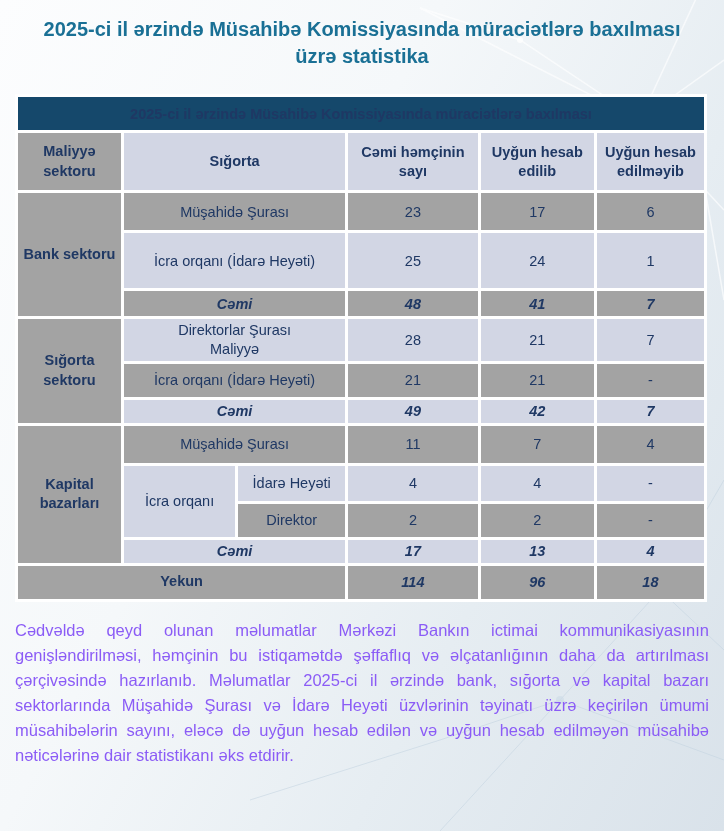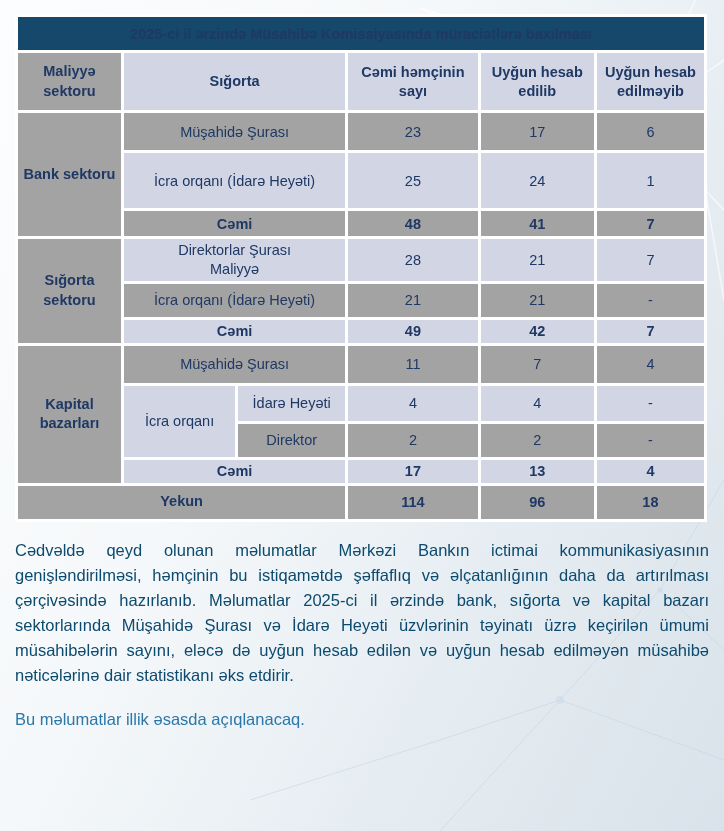--- a/index.html
+++ b/index.html
@@ -58,24 +58,24 @@
   td.teal {
     background: #a3a3a3;
     color: #ffffff;
     font-weight: bold;
     font-size: 14px;
     line-height: 1.35;
   }
   td.dark { background: #d2d6e4; }
   td.light { background: #a3a3a3; }
   td.head { font-weight: bold; line-height: 1.3; }
-  td.bold { font-weight: bold; }
+  td.bold { font-weight: bold; font-style: italic; }
   .pos-line { display: block; line-height: 1.3; }
   .description {
-    color: #0c4a6e;
+    color: #8b5cf6;
     font-size: 16.5px;
     line-height: 1.52;
     text-align: justify;
     margin: 16px 0 0 0;
   }
   .note {
     color: #2b77a9;
     font-size: 16.5px;
     margin: 22px 0 0 0;
   }
@@ -103,20 +103,21 @@
     <circle cx="700" cy="160" r="3"></circle>
   </g>
   <g fill="#cfdde8" opacity="0.7">
     <circle cx="560" cy="700" r="4"></circle>
     <circle cx="660" cy="590" r="3"></circle>
   </g>
 </svg>
 
 <div class="content">
 
+  <div class="page-title">2025-ci il ərzində Müsahibə Komissiyasında müraciətlərə baxılması üzrə statistika</div>
 
   <table class="stats">
     <colgroup>
       <col style="width:104px">
       <col style="width:112px">
       <col style="width:108px">
       <col style="width:130px">
       <col style="width:114px">
       <col style="width:108px">
     </colgroup>
@@ -208,15 +209,14 @@
       <td colspan="3" class="teal">Yekun</td>
       <td class="light bold">114</td>
       <td class="light bold">96</td>
       <td class="light bold">18</td>
     </tr>
   </tbody>
     </table>
 
   <p class="description">Cədvəldə qeyd olunan məlumatlar Mərkəzi Bankın ictimai kommunikasiyasının genişləndirilməsi, həmçinin bu istiqamətdə şəffaflıq və əlçatanlığının daha da artırılması çərçivəsində hazırlanıb. Məlumatlar 2025-ci il ərzində bank, sığorta və kapital bazarı sektorlarında Müşahidə Şurası və İdarə Heyəti üzvlərinin təyinatı üzrə keçirilən ümumi müsahibələrin sayını, eləcə də uyğun hesab edilən və uyğun hesab edilməyən müsahibə nəticələrinə dair statistikanı əks etdirir.</p>
 
-  <p class="note">Bu məlumatlar illik əsasda açıqlanacaq.</p>
 
 </div>
 
 </body></html>

